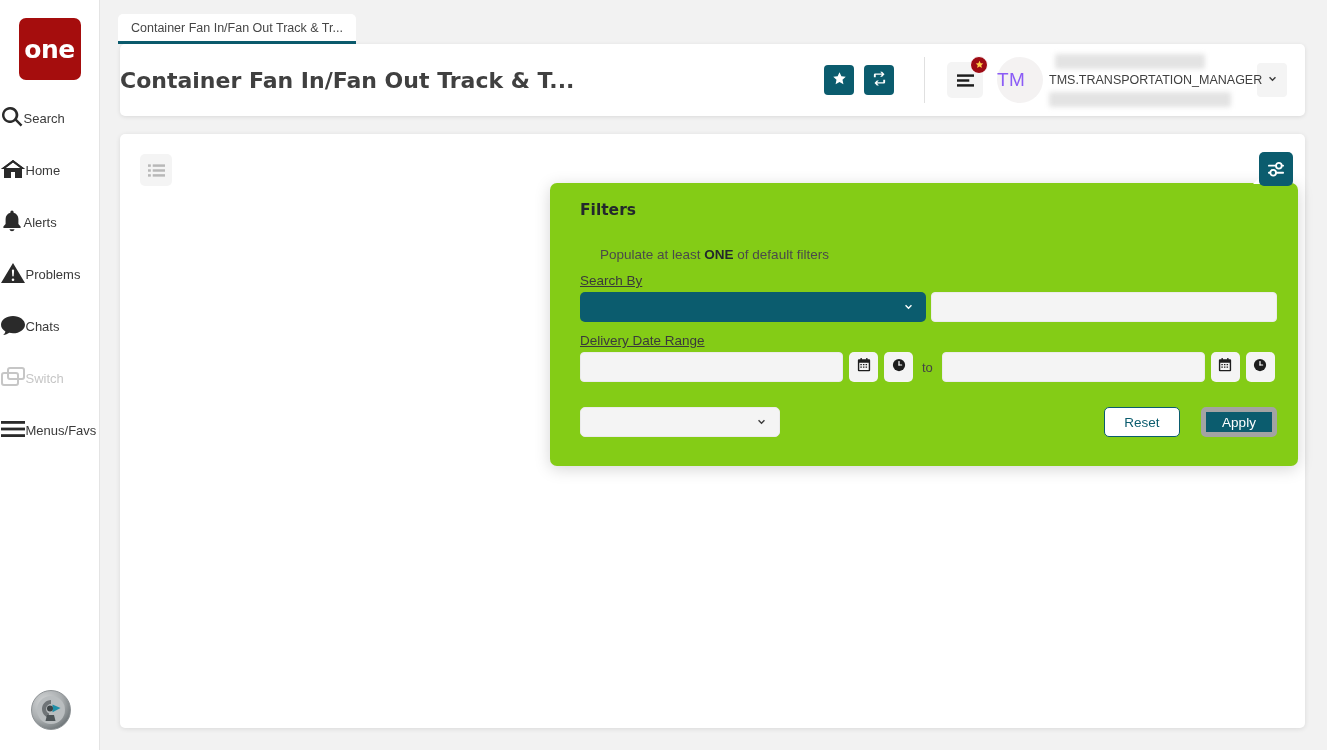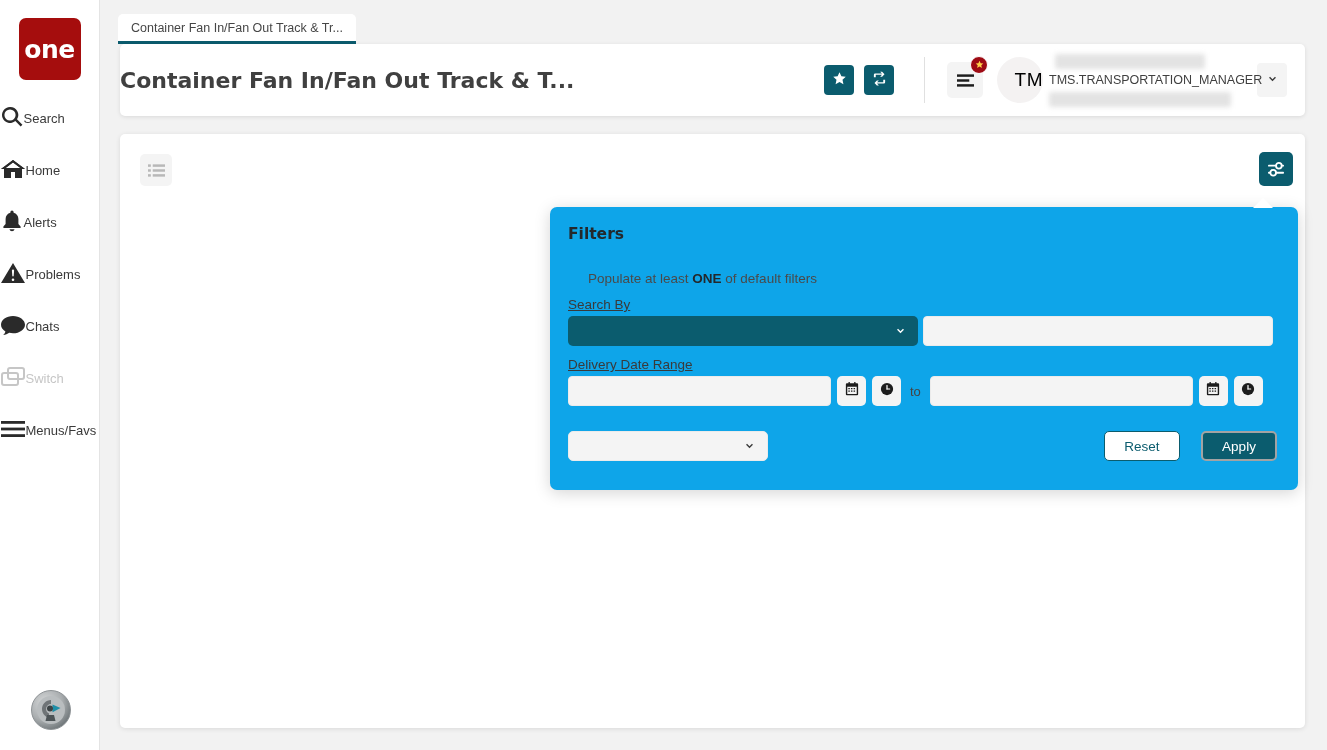--- a/index.html
+++ b/index.html
@@ -106,22 +106,22 @@
   #menu-badge {
     position: absolute; right: -5px; top: -6px;
     width: 18px; height: 18px; border-radius: 50%;
     background: #9e0b14; border: 1.5px solid #ffffff;
     display: flex; align-items: center; justify-content: center;
     color: #ffffff; font-size: 10px; line-height: 1;
   }
   #avatar-circle {
     width: 46px; height: 46px; border-radius: 50%;
     background: #f4f2f2; margin-left: 14px;
-    display: flex; align-items: center; justify-content: flex-end;
-    color: #000000; font-size: 19px; letter-spacing: 0.5px;
+    display: flex; align-items: center; justify-content: flex-start;
+    color: #8b5cf6; font-size: 19px; letter-spacing: 0.5px;
     cursor: pointer;
   }
   #user-block {
     margin-left: 6px; width: 192px; height: 52px;
     display: flex; flex-direction: column; justify-content: center;
     position: relative;
   }
   .redact-bar { background: #e3e3e3; border-radius: 2px; filter: blur(2.5px); }
   #redact-top { position: absolute; left: 6px; top: 0px; width: 150px; height: 15px; }
   #redact-bot { position: absolute; left: 0px; top: 38px; width: 182px; height: 15px; }
@@ -153,26 +153,26 @@
   #filter-toggle-btn {
     position: absolute; right: 12px; top: 18px;
     width: 34px; height: 34px; border-radius: 5px; background: #0b5c6e;
     display: flex; align-items: center; justify-content: center;
     cursor: pointer; z-index: 5;
   }
   #filter-toggle-btn svg { fill: #ffffff; }
 
   
   #filters-panel {
-    position: absolute; left: 430px; top: 73px;
+    position: absolute; left: 430px; top: 49px;
     width: 748px; height: 283px;
-    background: #0ea5e9;
+    background: #84cc16;
     border-radius: 7px;
     box-shadow: 0 3px 16px rgba(0,0,0,0.17);
-    padding: 18px 21px 0 18px;
+    padding: 18px 21px 0 30px;
   }
   #filters-caret {
     position: absolute; right: 25px; top: -9px;
     width: 20px; height: 10px;
     background: #ffffff;
     clip-path: polygon(50% 0%, 100% 100%, 0% 100%);
   }
   #filters-title {
     font-size: 15.5px; font-weight: 700; color: #23282c;
     font-family: "DejaVu Sans", sans-serif;
@@ -224,21 +224,21 @@
   #footer-buttons { margin-left: auto; display: flex; align-items: center; gap: 12px; }
   #reset-btn {
     width: 76px; height: 30px; border-radius: 5px;
     background: #ffffff; border: 1px solid #0b5c6e;
     color: #0b5c6e; font-size: 13.5px;
     display: flex; align-items: center; justify-content: center;
     cursor: pointer;
   }
   #apply-btn {
     width: 76px; height: 30px; border-radius: 5px; margin-left: 9px;
-    background: #0b5c6e; border: 2px solid #a3a3a3;
+    background: #0b5c6e; border: 5px solid #a3a3a3;
     color: #ffffff; font-size: 13.5px;
     display: flex; align-items: center; justify-content: center;
     cursor: pointer;
   }
   .chev { width: 11px; height: 11px; }
 </style>
 </head>
 <body>
 
 <div id="sidebar">

